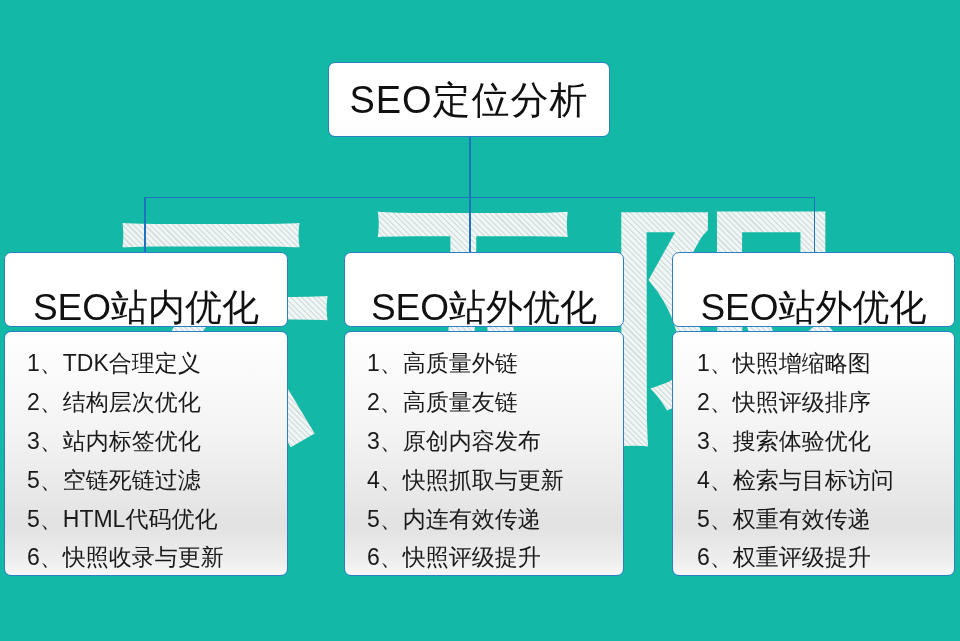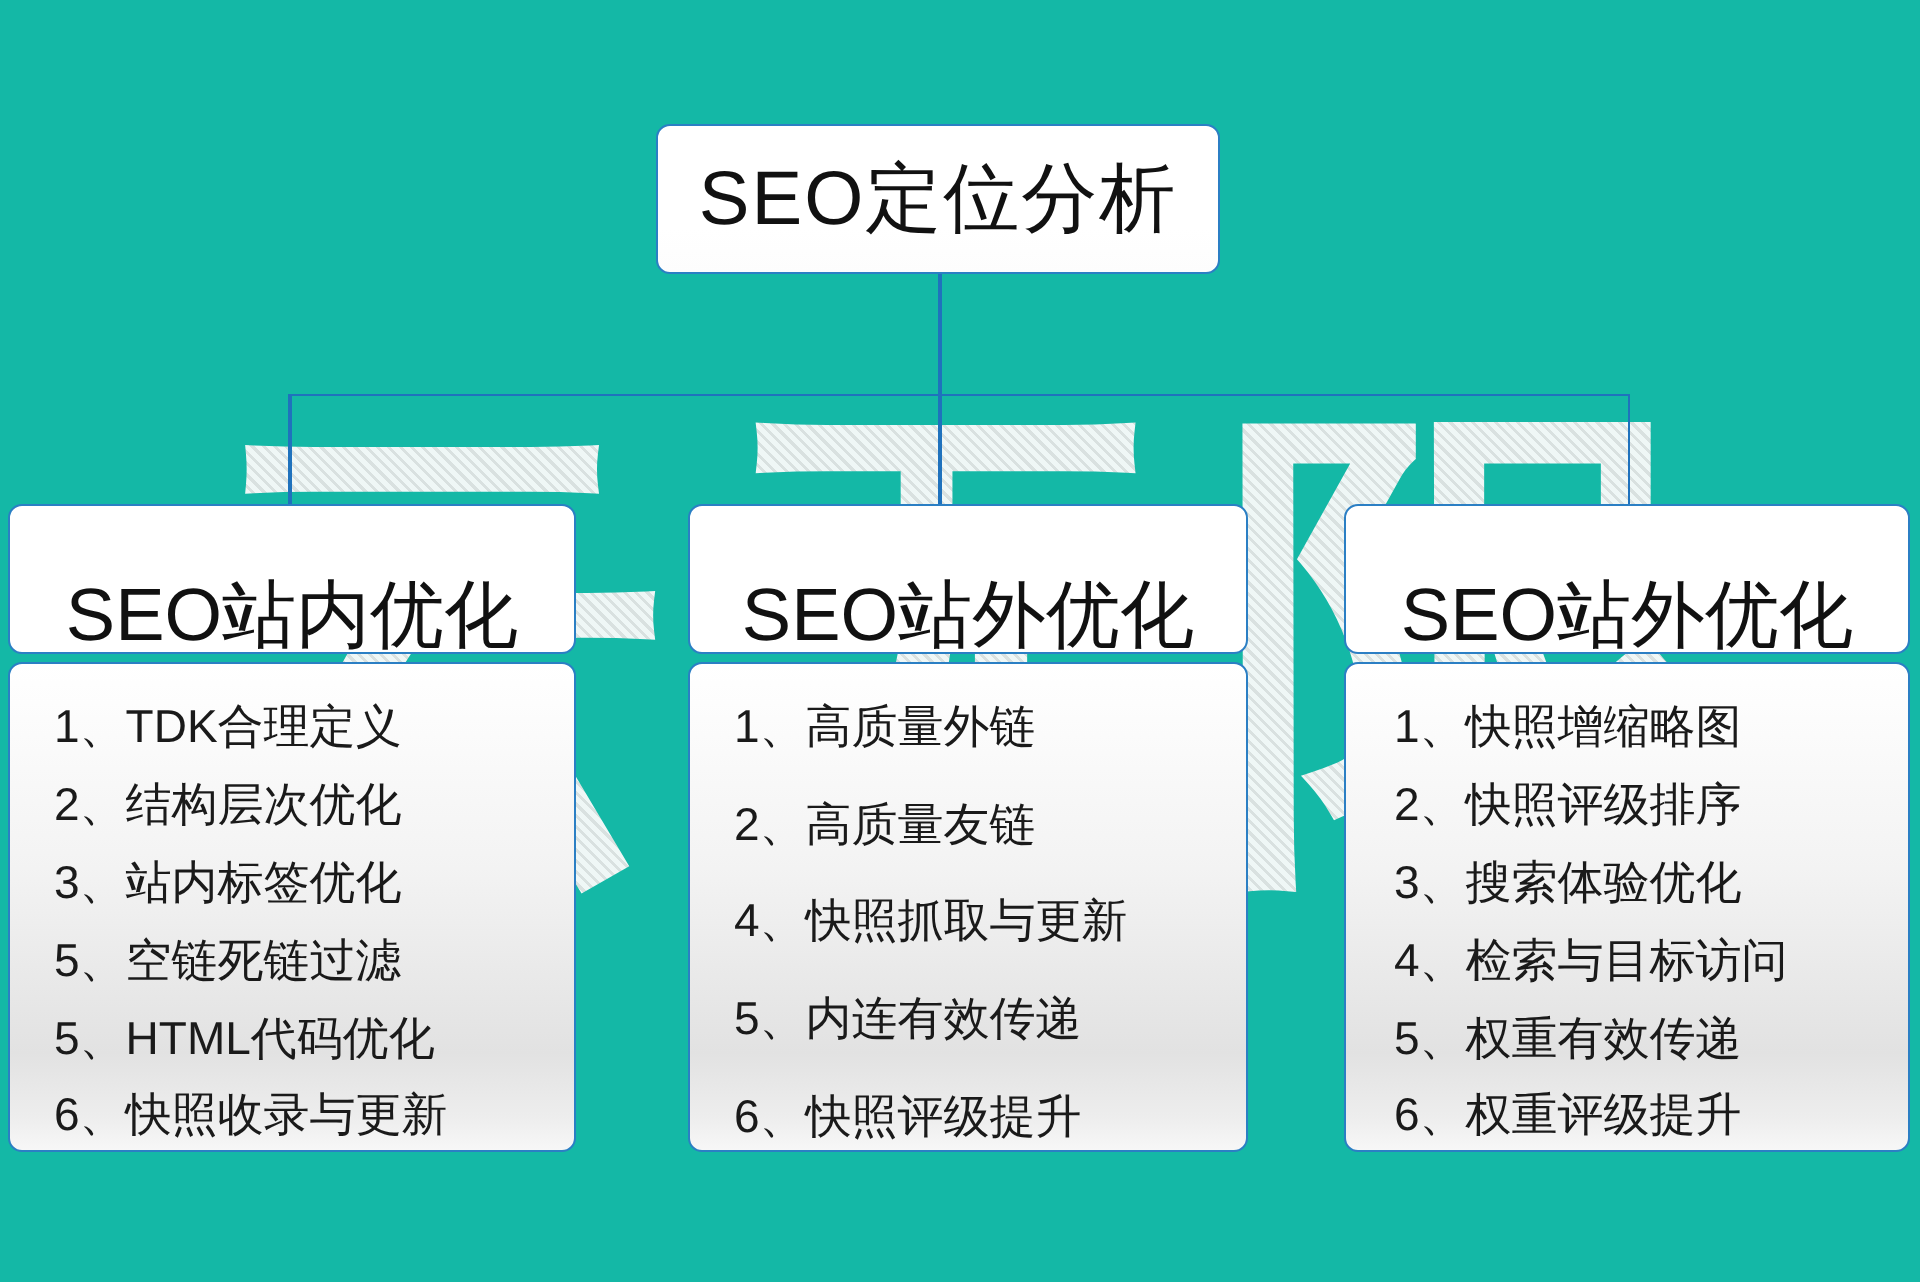--- a/index.html
+++ b/index.html
@@ -137,20 +137,21 @@
     </div>
   </div>
 
   <div class="col c2" style="left:344px;top:252px;width:280px;">
     <div class="col-head">
       <span class="col-head-text">SEO站外优化</span>
     </div>
     <div class="col-body">
       <div class="item">1、高质量外链</div>
       <div class="item">2、高质量友链</div>
+      <div class="item">3、原创内容发布</div>
       <div class="item">4、快照抓取与更新</div>
       <div class="item">5、内连有效传递</div>
       <div class="item">6、快照评级提升</div>
     </div>
   </div>
 
   <div class="col c3" style="left:672px;top:252px;width:283px;">
     <div class="col-head">
       <span class="col-head-text">SEO站外优化</span>
     </div>

